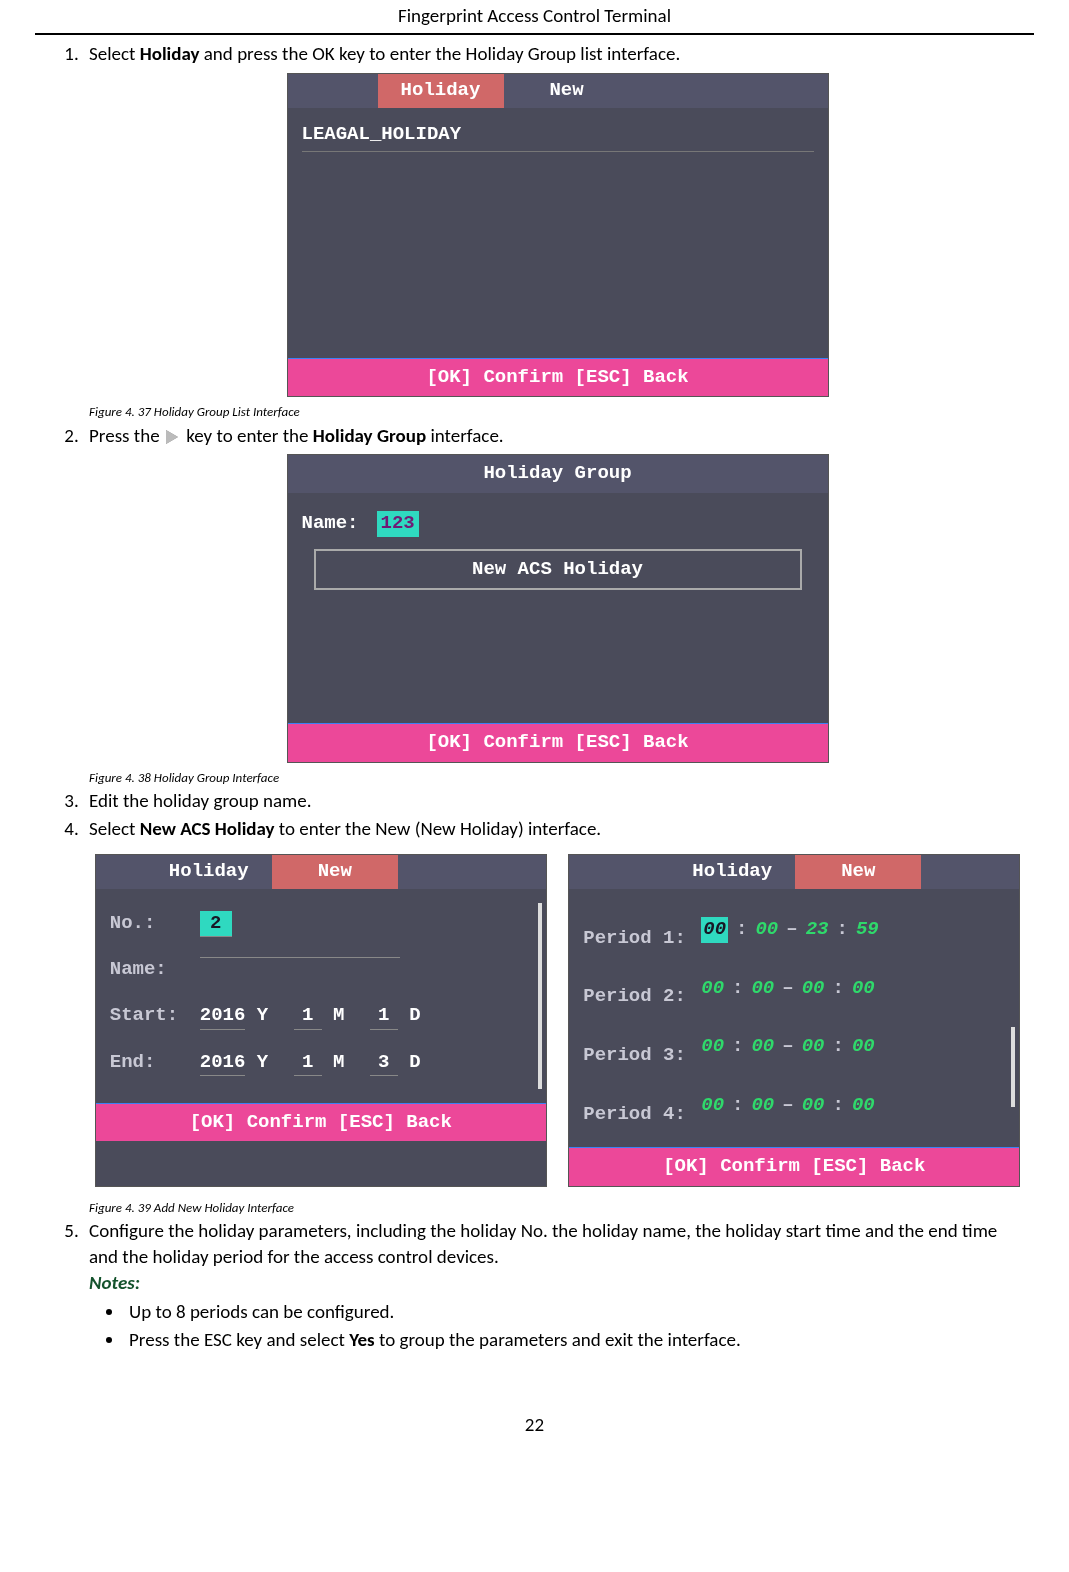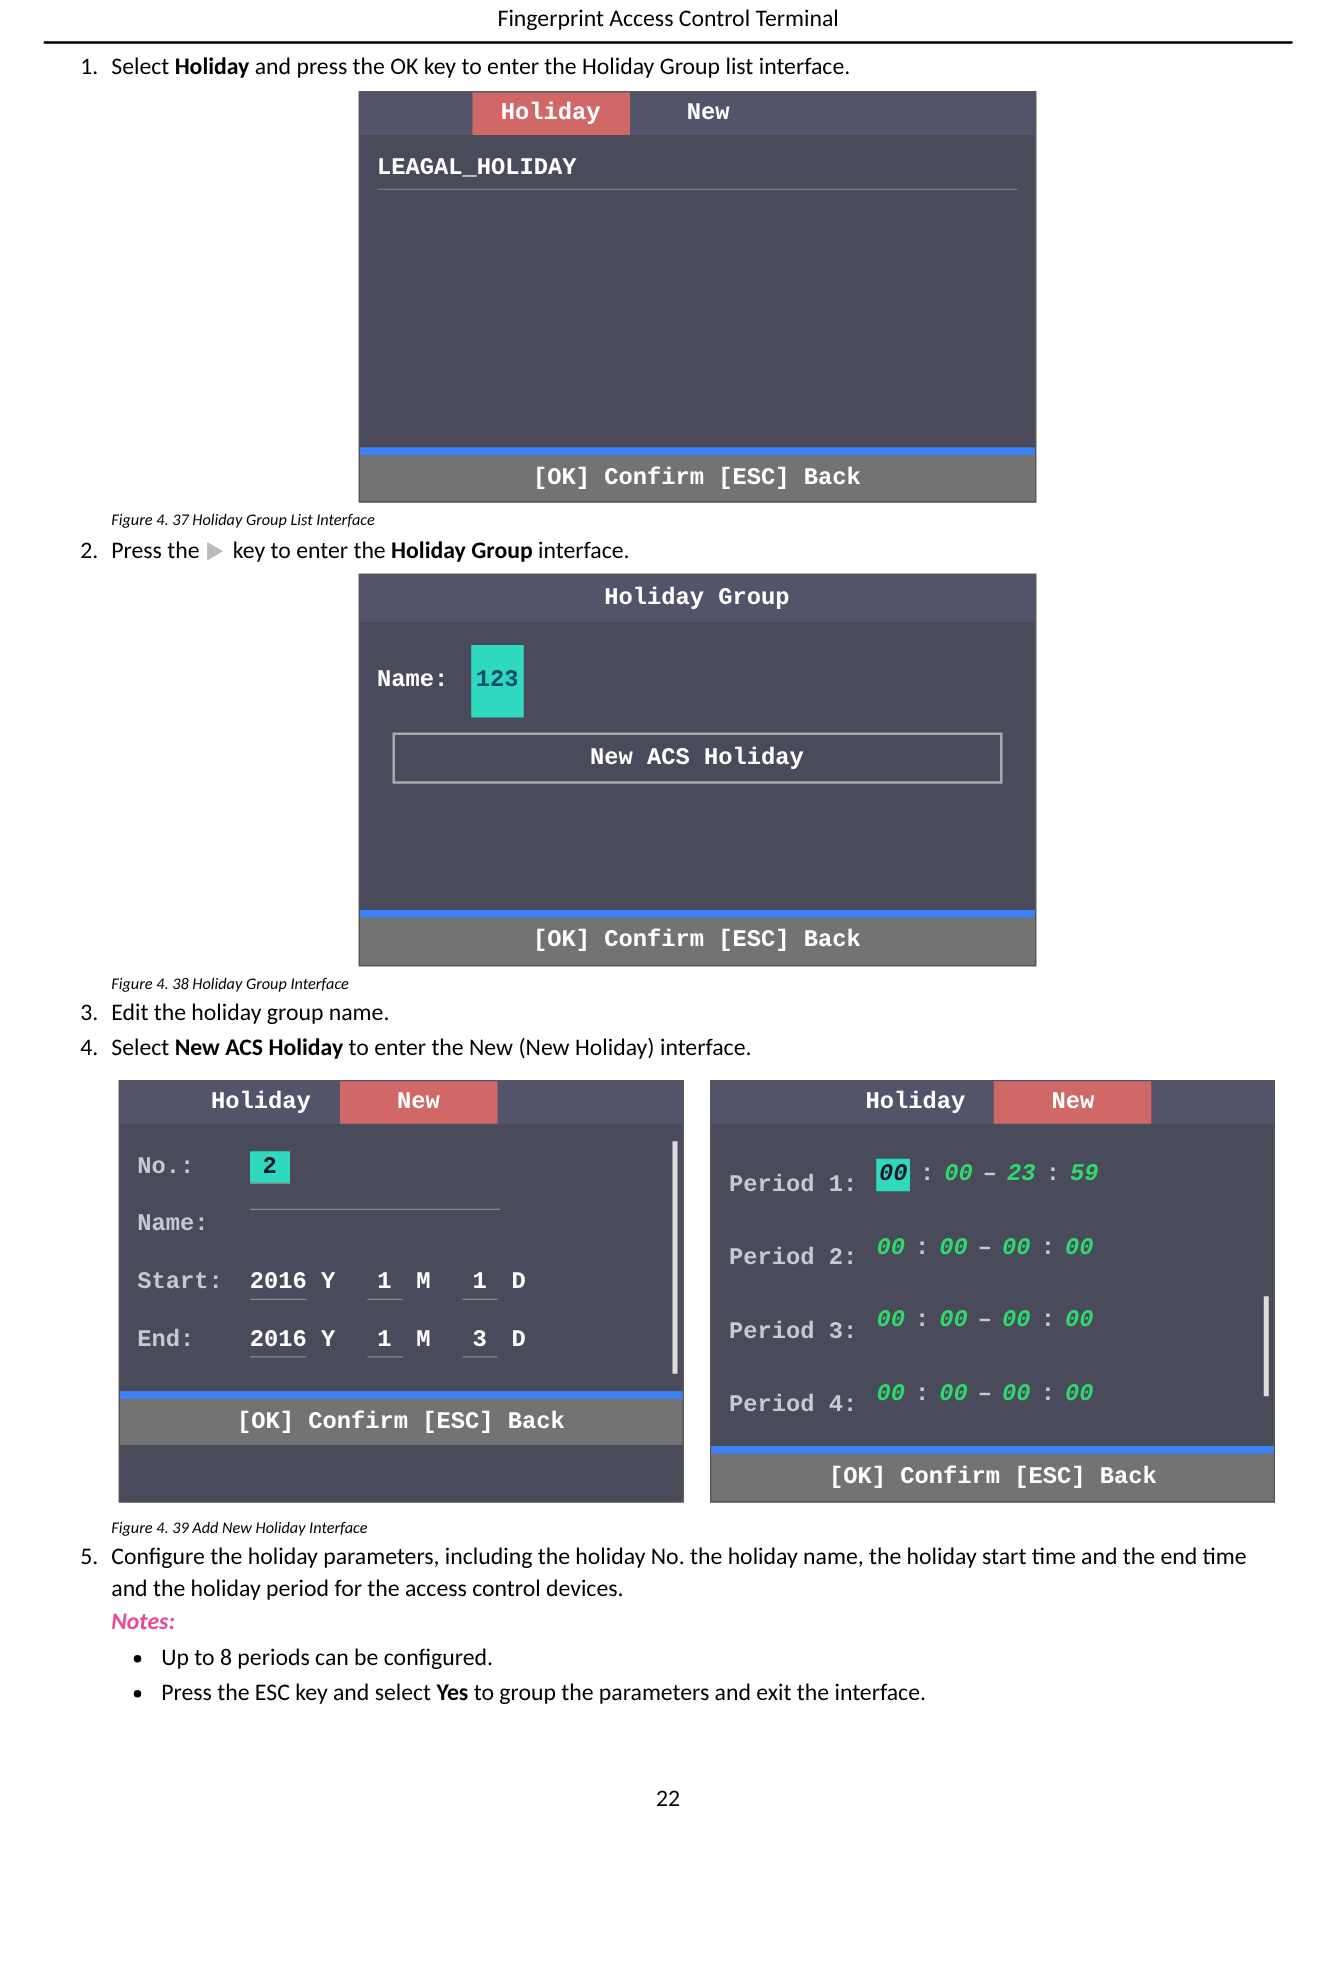--- a/index.html
+++ b/index.html
@@ -83,38 +83,38 @@
     font-weight: bold;
     padding: 4px 0 14px 18px;
   }
   .term-item {
     color: #fff;
     font-weight: bold;
     padding: 4px 0;
     border-bottom: 1px solid #777;
   }
   .term-footer {
-    background: #737373;
+    background: #ec4899;
     color: #fff;
     font-weight: bold;
     text-align: center;
     padding: 6px 0;
-    border-top: 6px solid #3b82f6;
+    border-top: 1px solid #3b82f6;
   }
   .hg-name-row {
     display: flex;
     gap: 18px;
     align-items: center;
     padding: 8px 0 12px 0;
   }
   .hg-name-label { color: #fff; font-weight: bold; }
   .hg-name-val {
     background: #2fd9c0;
-    color: #0c4a6e;
-    padding: 16px 4px;
+    color: #701a75;
+    padding: 0 4px;
     font-weight: bold;
   }
   .hg-button {
     border: 2px solid #aaa;
     margin: 0 12px;
     padding: 6px 0;
     text-align: center;
     color: #fff;
     font-weight: bold;
   }
@@ -145,21 +145,21 @@
   .period-row {
     display: flex;
     gap: 8px;
     align-items: center;
     color: #c8c8d4;
     font-weight: bold;
     padding: 8px 0;
   }
   .period-lab { width: 110px; margin-top: 17px; }
   .notes-label {
-    color: #ec4899;
+    color: #14532d;
     font-style: italic;
     font-weight: bold;
   }
   ul.notes-list {
     list-style: disc;
     padding-left: 36px;
     margin: 4px 0;
   }
   ul.notes-list > li {
     padding-left: 4px;

